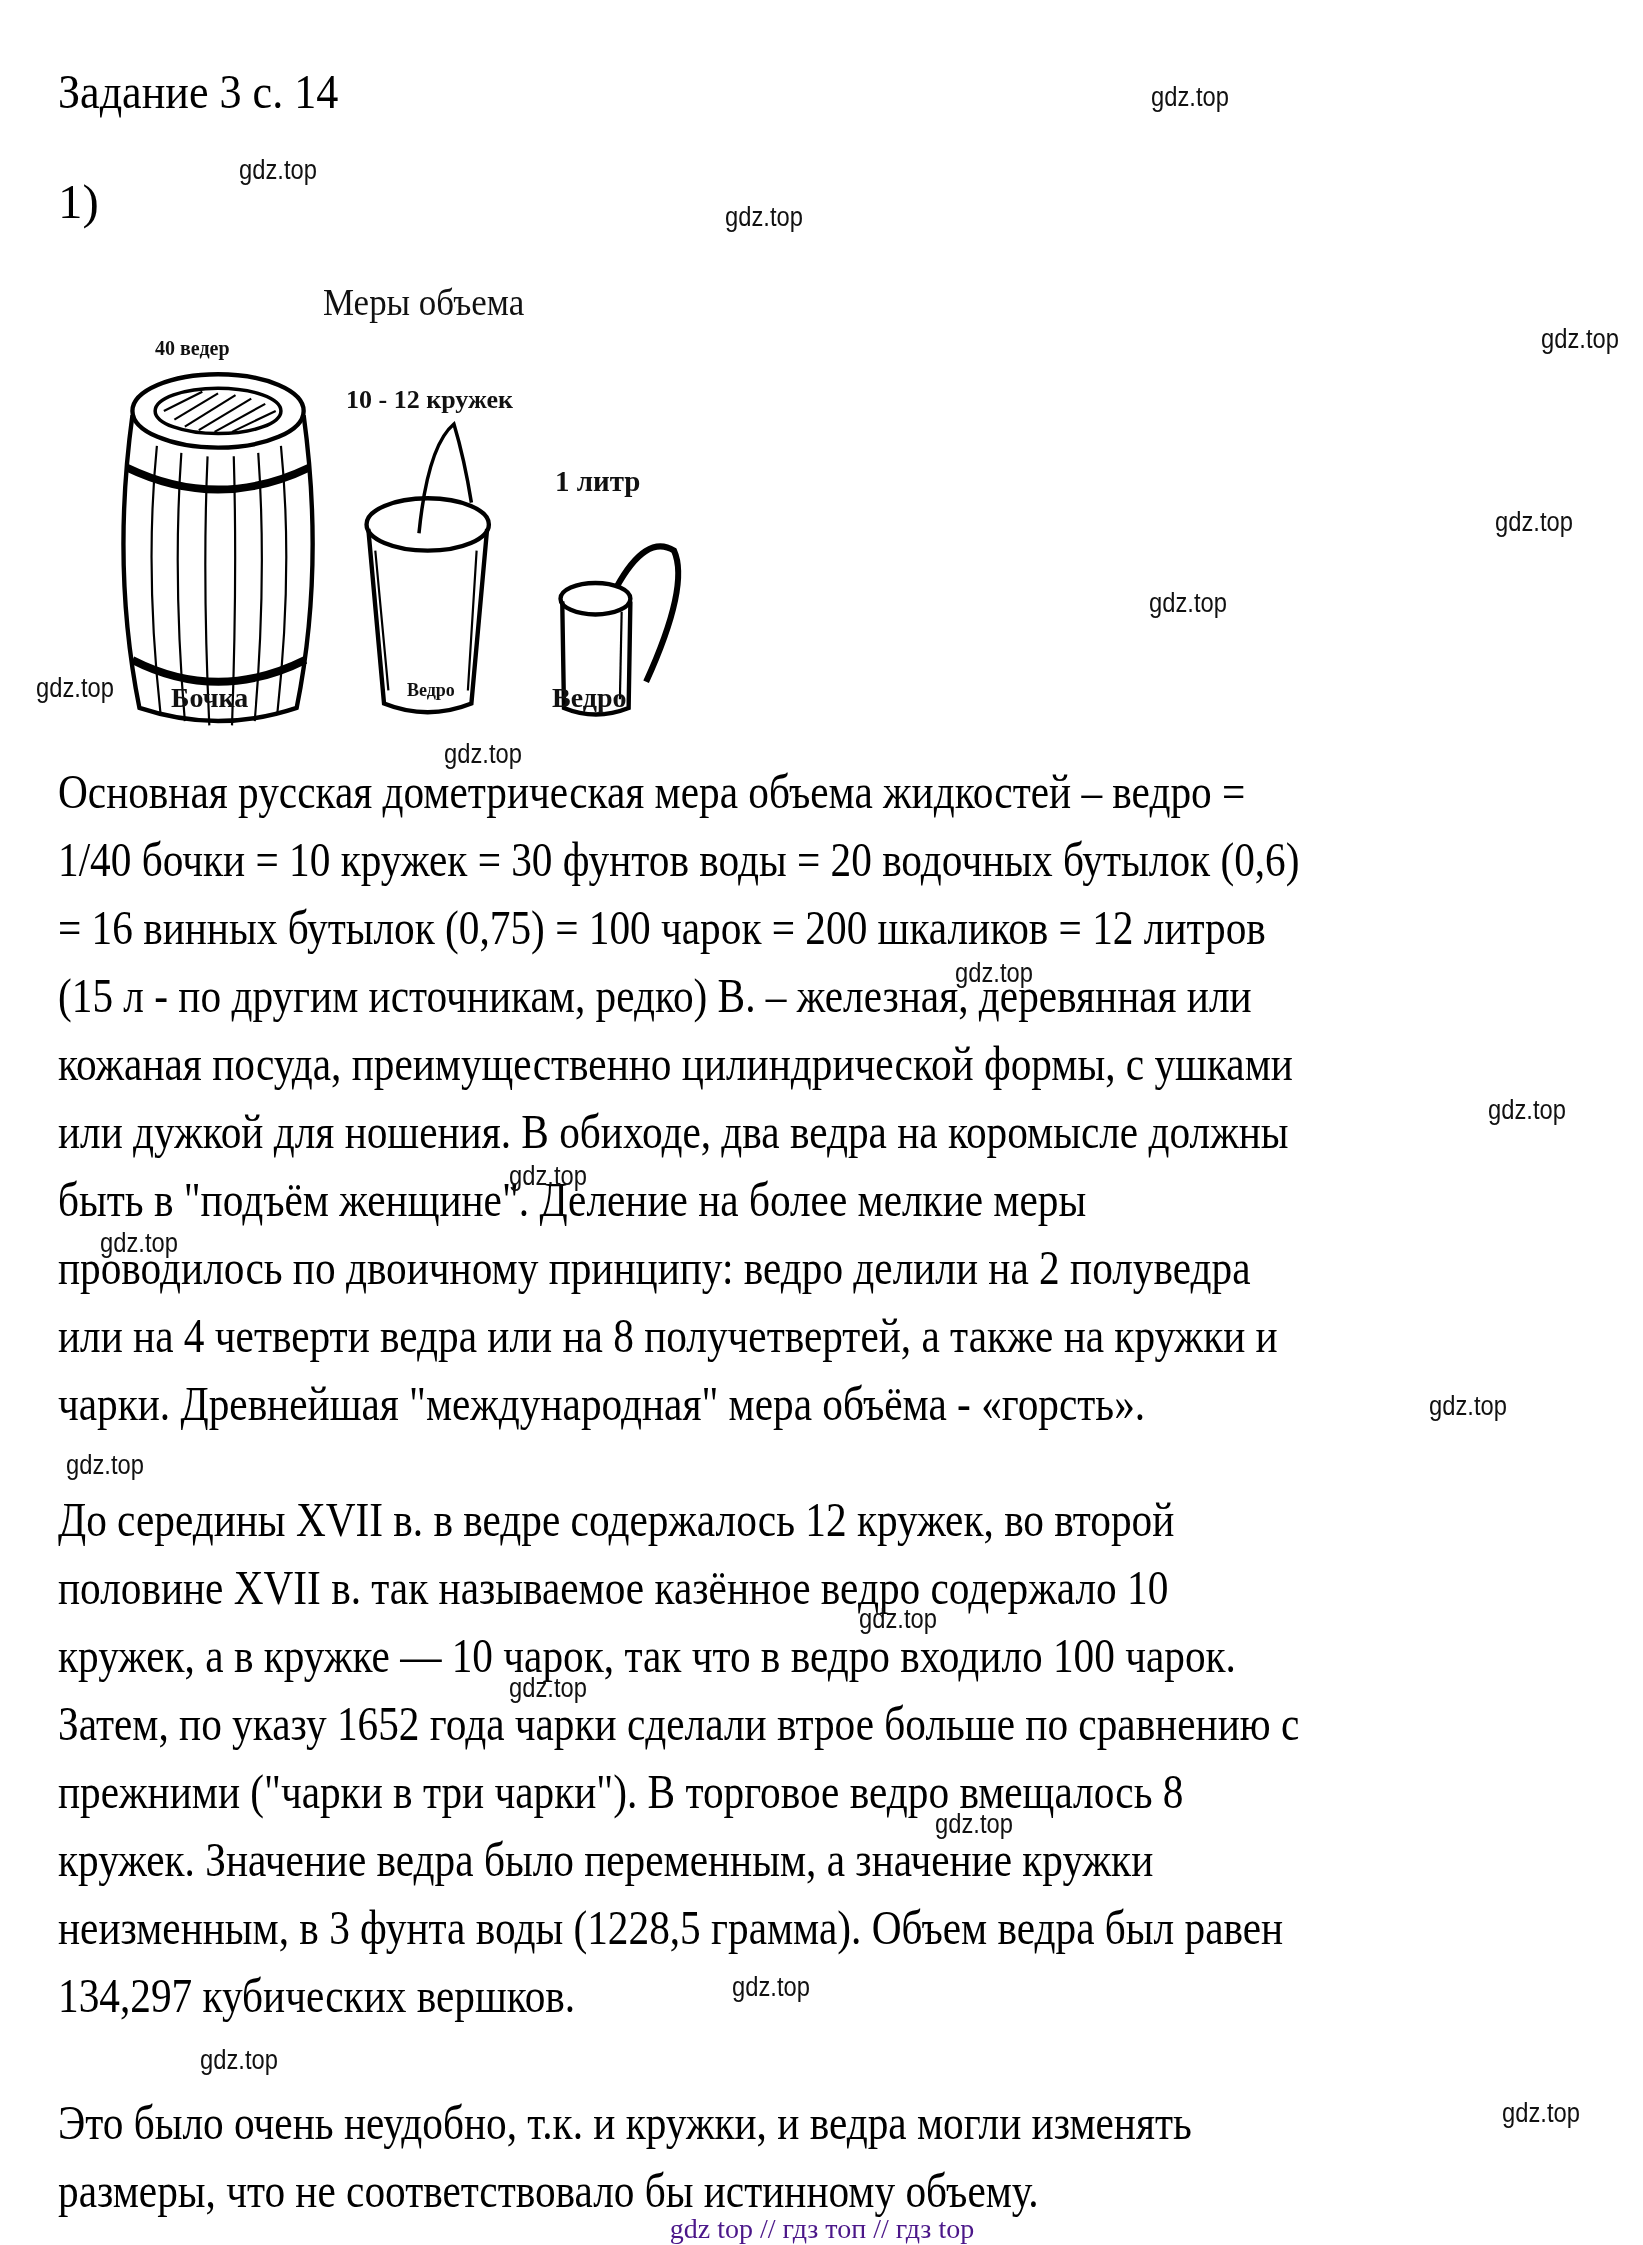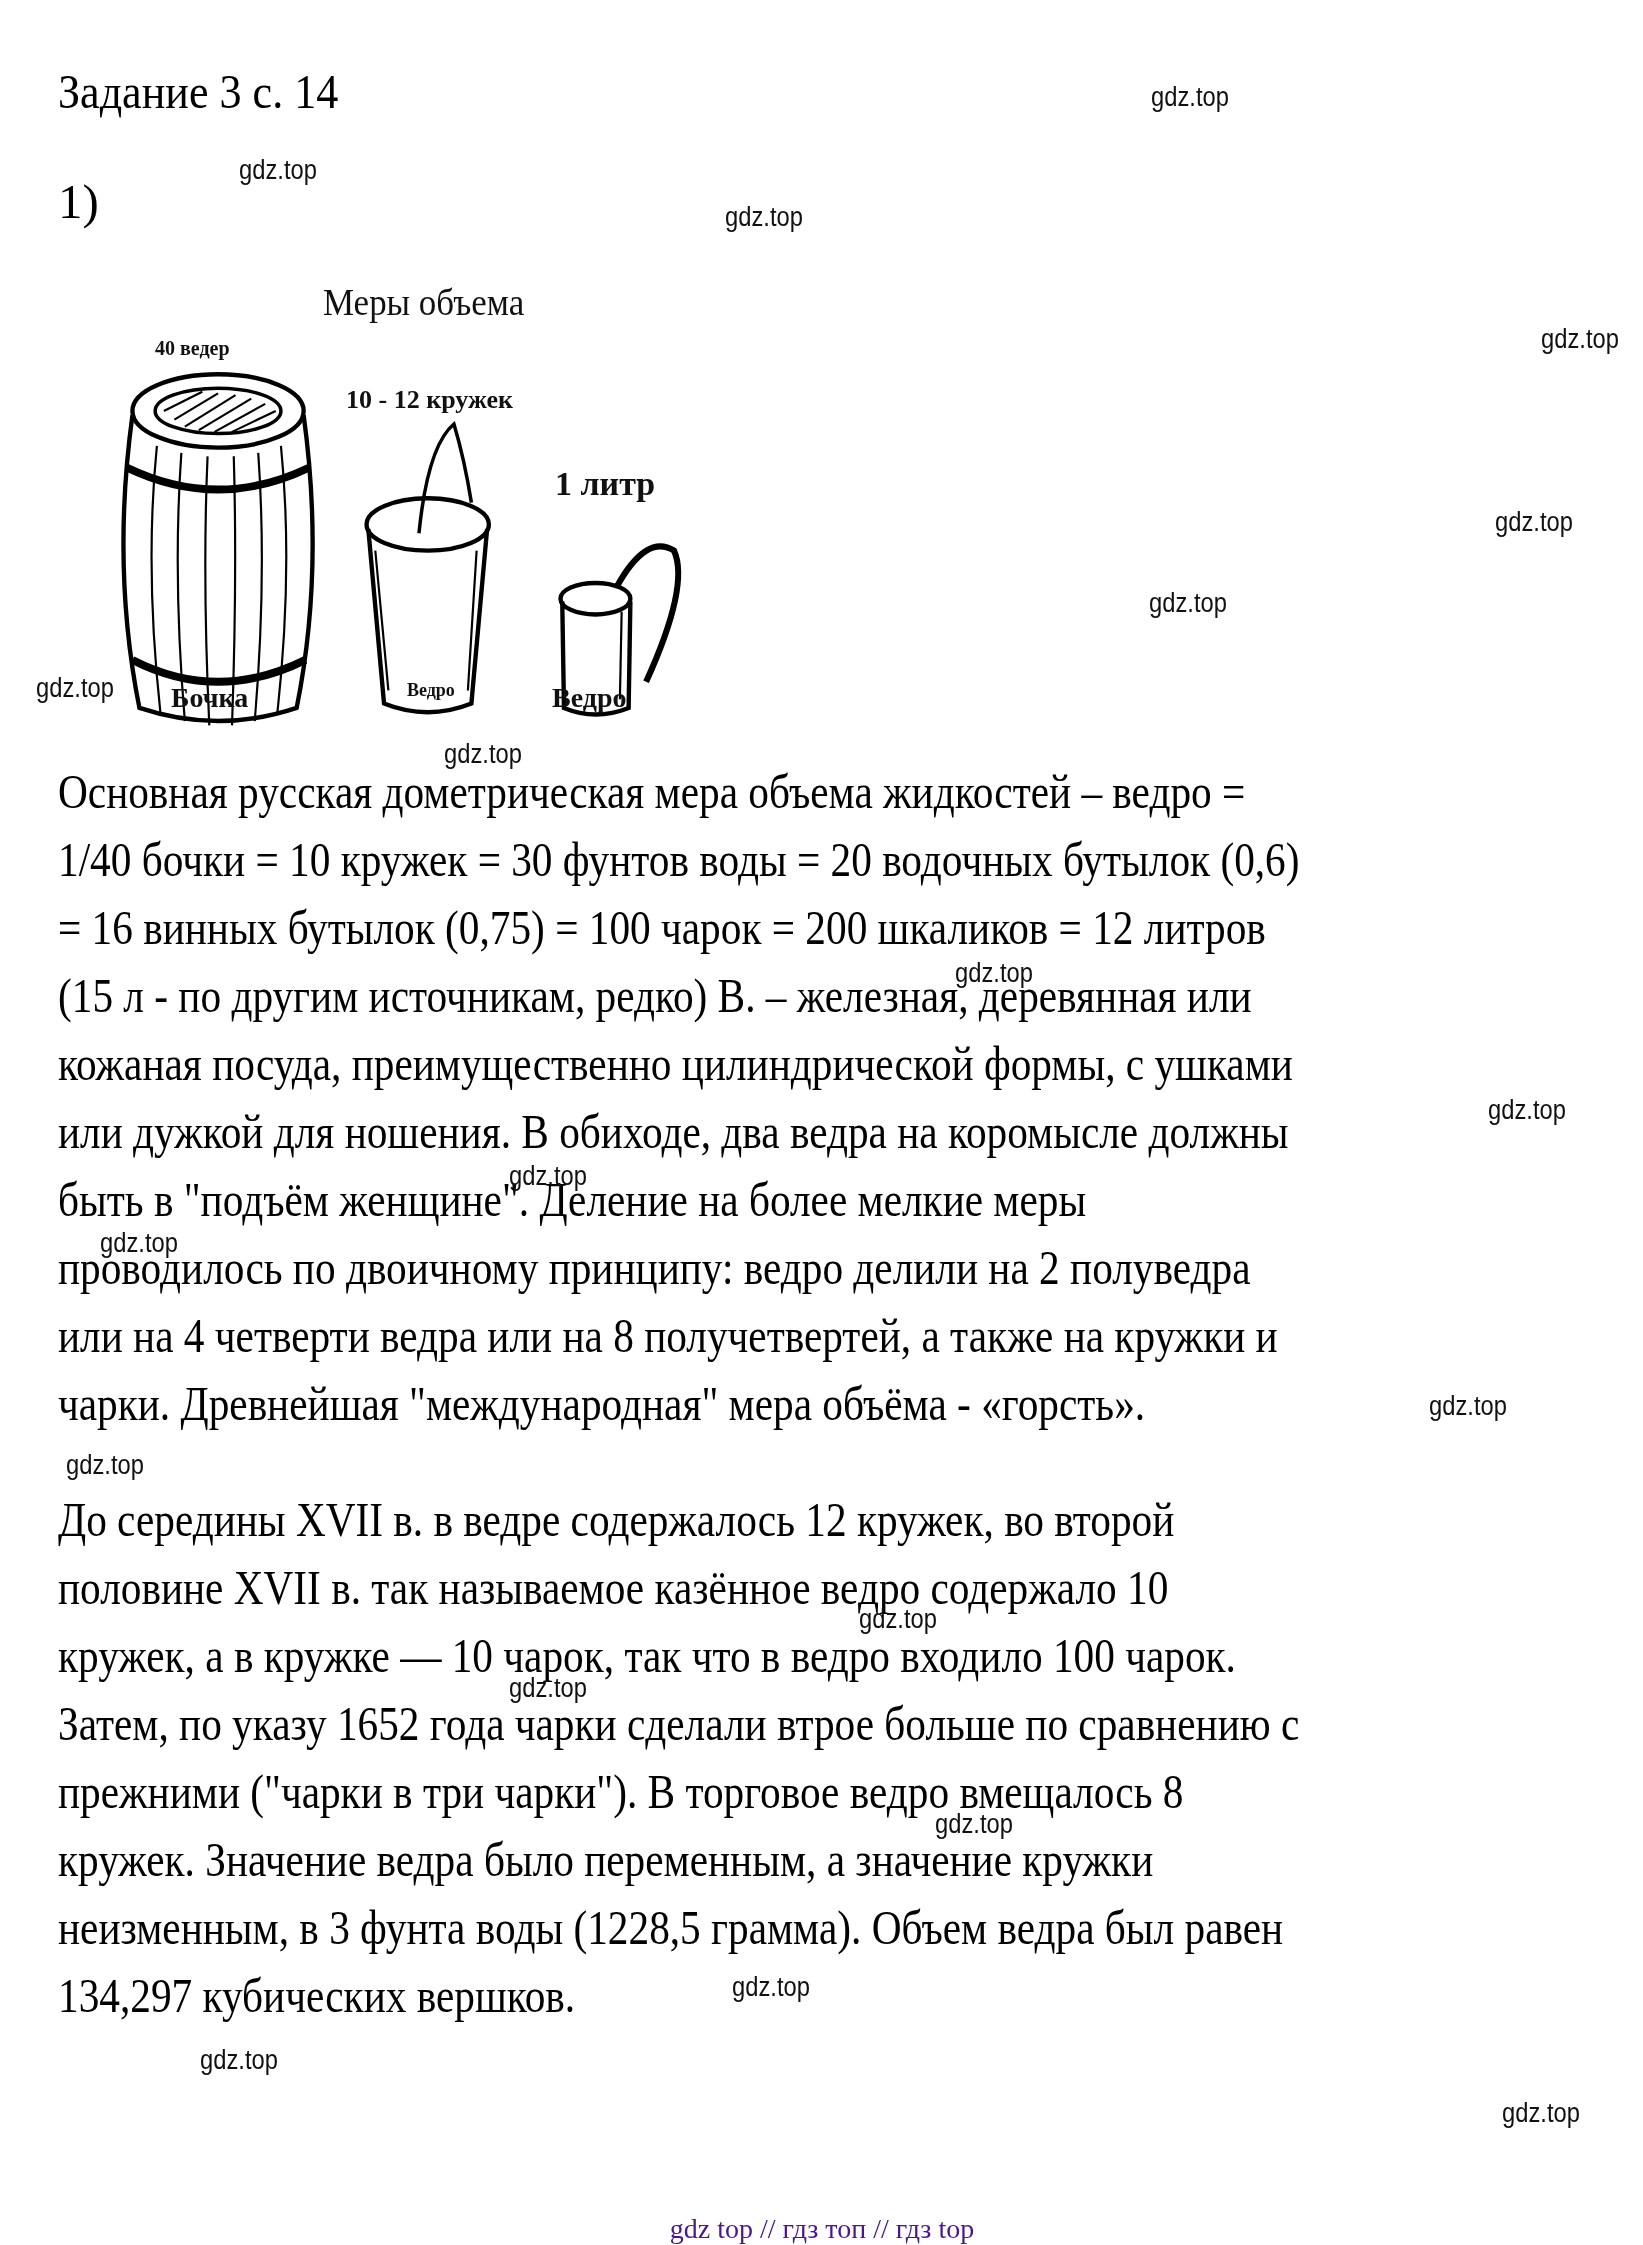--- a/index.html
+++ b/index.html
@@ -51,21 +51,21 @@
 <div class="page">
 
 
   <div class="serif task-title">Задание 3 с. 14</div>
   <div class="serif task-num">1)</div>
 
   <div class="illustration">
     <div class="illus-label" style="left:236px; top:8.7px; font-size:38px; font-weight:normal; transform:scaleX(0.92); transform-origin:left;">Меры объема</div>
     <div class="illus-label" style="left:68px; top:66px; font-size:20px;">40 ведер</div>
     <div class="illus-label" style="left:259px; top:114px; font-size:26px;">10 - 12 кружек</div>
-    <div class="illus-label" style="left:468px; top:194px; font-size:34px;">1 литр</div>
+    <div class="illus-label" style="left:468px; top:194px; font-size:29px;">1 литр</div>
 
     <svg width="629" height="472" style="position:absolute;left:0;top:0" viewBox="0 0 720 540">
 
       <g stroke="#000" fill="none" stroke-width="5">
         <ellipse cx="150" cy="160" rx="98" ry="42"></ellipse>
         <ellipse cx="150" cy="160" rx="72" ry="26" stroke-width="4"></ellipse>
         <g stroke-width="2.5">
           <line x1="100" y1="170" x2="150" y2="140"></line>
           <line x1="112" y1="178" x2="170" y2="142"></line>
           <line x1="128" y1="182" x2="188" y2="146"></line>
@@ -125,20 +125,24 @@
       <span class="line">До середины XVII в. в ведре содержалось 12 кружек, во второй</span>
       <span class="line">половине XVII в. так называемое казённое ведро содержало 10</span>
       <span class="line">кружек, а в кружке — 10 чарок, так что в ведро входило 100 чарок.</span>
       <span class="line">Затем, по указу 1652 года чарки сделали втрое больше по сравнению с</span>
       <span class="line">прежними ("чарки в три чарки"). В торговое ведро вмещалось 8</span>
       <span class="line">кружек. Значение ведра было переменным, а значение кружки</span>
       <span class="line">неизменным, в 3 фунта воды (1228,5 грамма). Объем ведра был равен</span>
       <span class="line">134,297 кубических вершков.</span>
     </div>
     <div style="height:59px"></div>
+    <div>
+      <span class="line">Это было очень неудобно, т.к. и кружки, и ведра могли изменять</span>
+      <span class="line">размеры, что не соответствовало бы истинному объему.</span>
+    </div>
   </div>
 
   <div id="watermarks">
       <div class="wm" style="left: 1151px; top: 82px;">gdz.top</div>
       <div class="wm" style="left: 239px; top: 155px;">gdz.top</div>
       <div class="wm" style="left: 725px; top: 202px;">gdz.top</div>
       <div class="wm" style="left: 1541px; top: 324px;">gdz.top</div>
       <div class="wm" style="left: 1495px; top: 507px;">gdz.top</div>
       <div class="wm" style="left: 1149px; top: 588px;">gdz.top</div>
       <div class="wm" style="left: 36px; top: 673px;">gdz.top</div>

